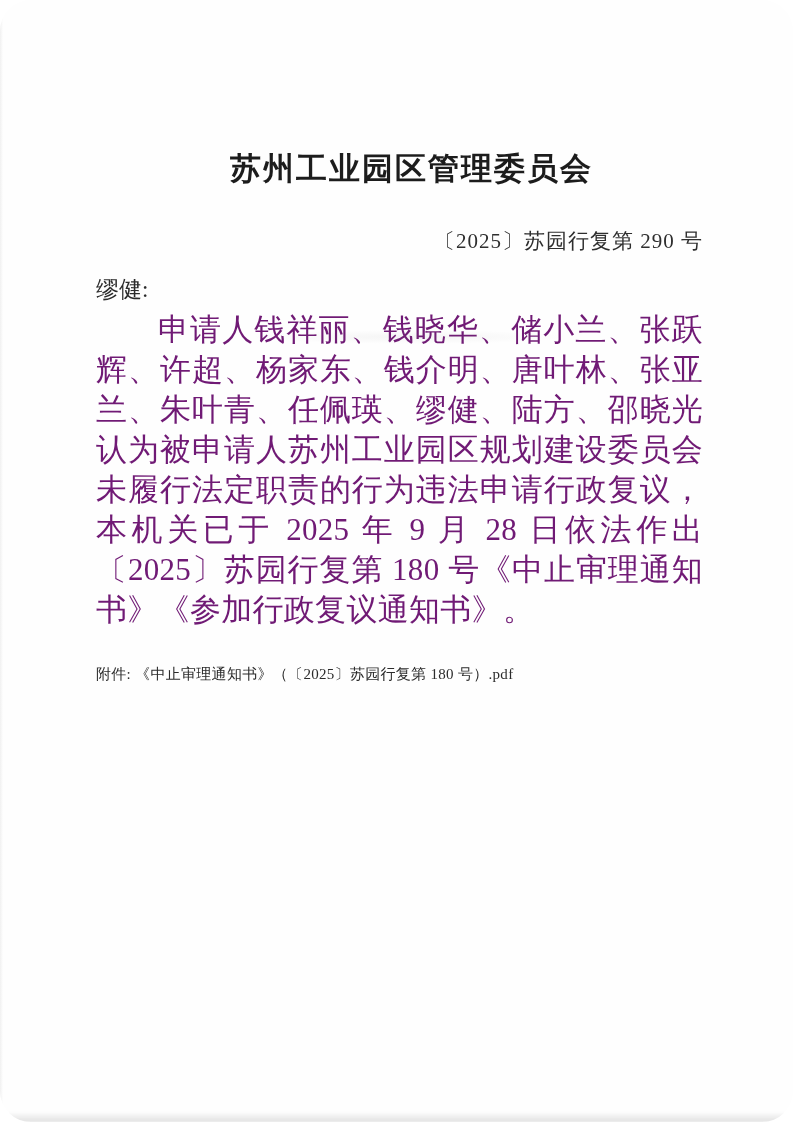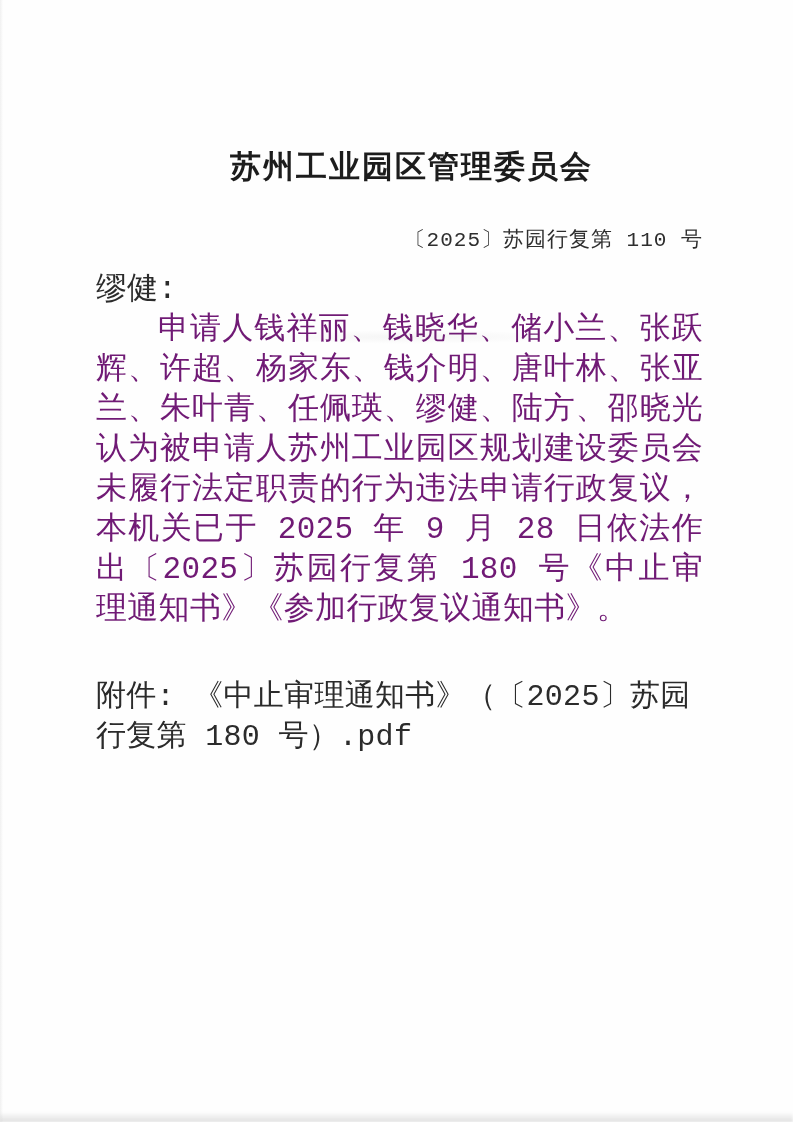--- a/index.html
+++ b/index.html
@@ -7,22 +7,23 @@
     padding: 0;
     background: #ffffff;
   }
   .page {
     position: relative;
     width: 793px;
     height: 1122px;
     margin: 0 auto;
     background: #fefefe;
     overflow: hidden;
-    font-family: Liberation Mono, monospace;
+    font-family: Liberation Serif, serif;
     color: #2b2b2b;
+    border-radius: 31px;
   }
   .content {
     padding: 0 90px 0 96px;
   }
   .doc-title {
     margin-top: 148px;
     text-align: center;
     font-weight: bold;
     color: #1c1c1c;
     font-size: 31px;
@@ -33,36 +34,36 @@
   .doc-number {
     margin-top: 36px;
     text-align: right;
     font-size: 21px;
     line-height: 30px;
     color: #2e2e2e;
     letter-spacing: 1px;
   }
   .addressee {
     margin-top: 14px;
-    font-size: 31px;
+    font-size: 23px;
     line-height: 40px;
     color: #2b2b2b;
   }
   .body-paragraph {
     margin: 0;
     font-size: 31px;
     line-height: 40px;
     text-align: justify;
     text-indent: 2em;
     letter-spacing: 0.3px;
     color: #701a75;
   }
   .attachment {
-    margin-top: 47px;
-    font-size: 30px;
+    margin-top: 24px;
+    font-size: 15px;
     line-height: 40px;
     letter-spacing: 0.3px;
     color: #2b2b2b;
   }
   
   .scan-smudge-top {
     position: absolute;
     top: 330px;
     left: 250px;
     width: 320px;
@@ -93,21 +94,21 @@
 </head>
 <body>
 
 <div class="page">
   <div class="content">
 
     <div class="doc-title">
       <div>苏州工业园区管理委员会</div>
     </div>
 
-    <div class="doc-number">〔2025〕苏园行复第 110 号</div>
+    <div class="doc-number">〔2025〕苏园行复第 290 号</div>
 
     <div class="addressee">缪健:</div>
 
     <p class="body-paragraph">申请人钱祥丽、钱晓华、储小兰、张跃辉、许超、杨家东、钱介明、唐叶林、张亚兰、朱叶青、任佩瑛、缪健、陆方、邵晓光认为被申请人苏州工业园区规划建设委员会未履行法定职责的行为违法申请行政复议，本机关已于 2025 年 9 月 28 日依法作出〔2025〕苏园行复第 180 号《中止审理通知书》《参加行政复议通知书》。</p>
 
 
     <div class="attachment">附件: 《中止审理通知书》（〔2025〕苏园行复第 180 号）.pdf</div>
 
   </div>
 

